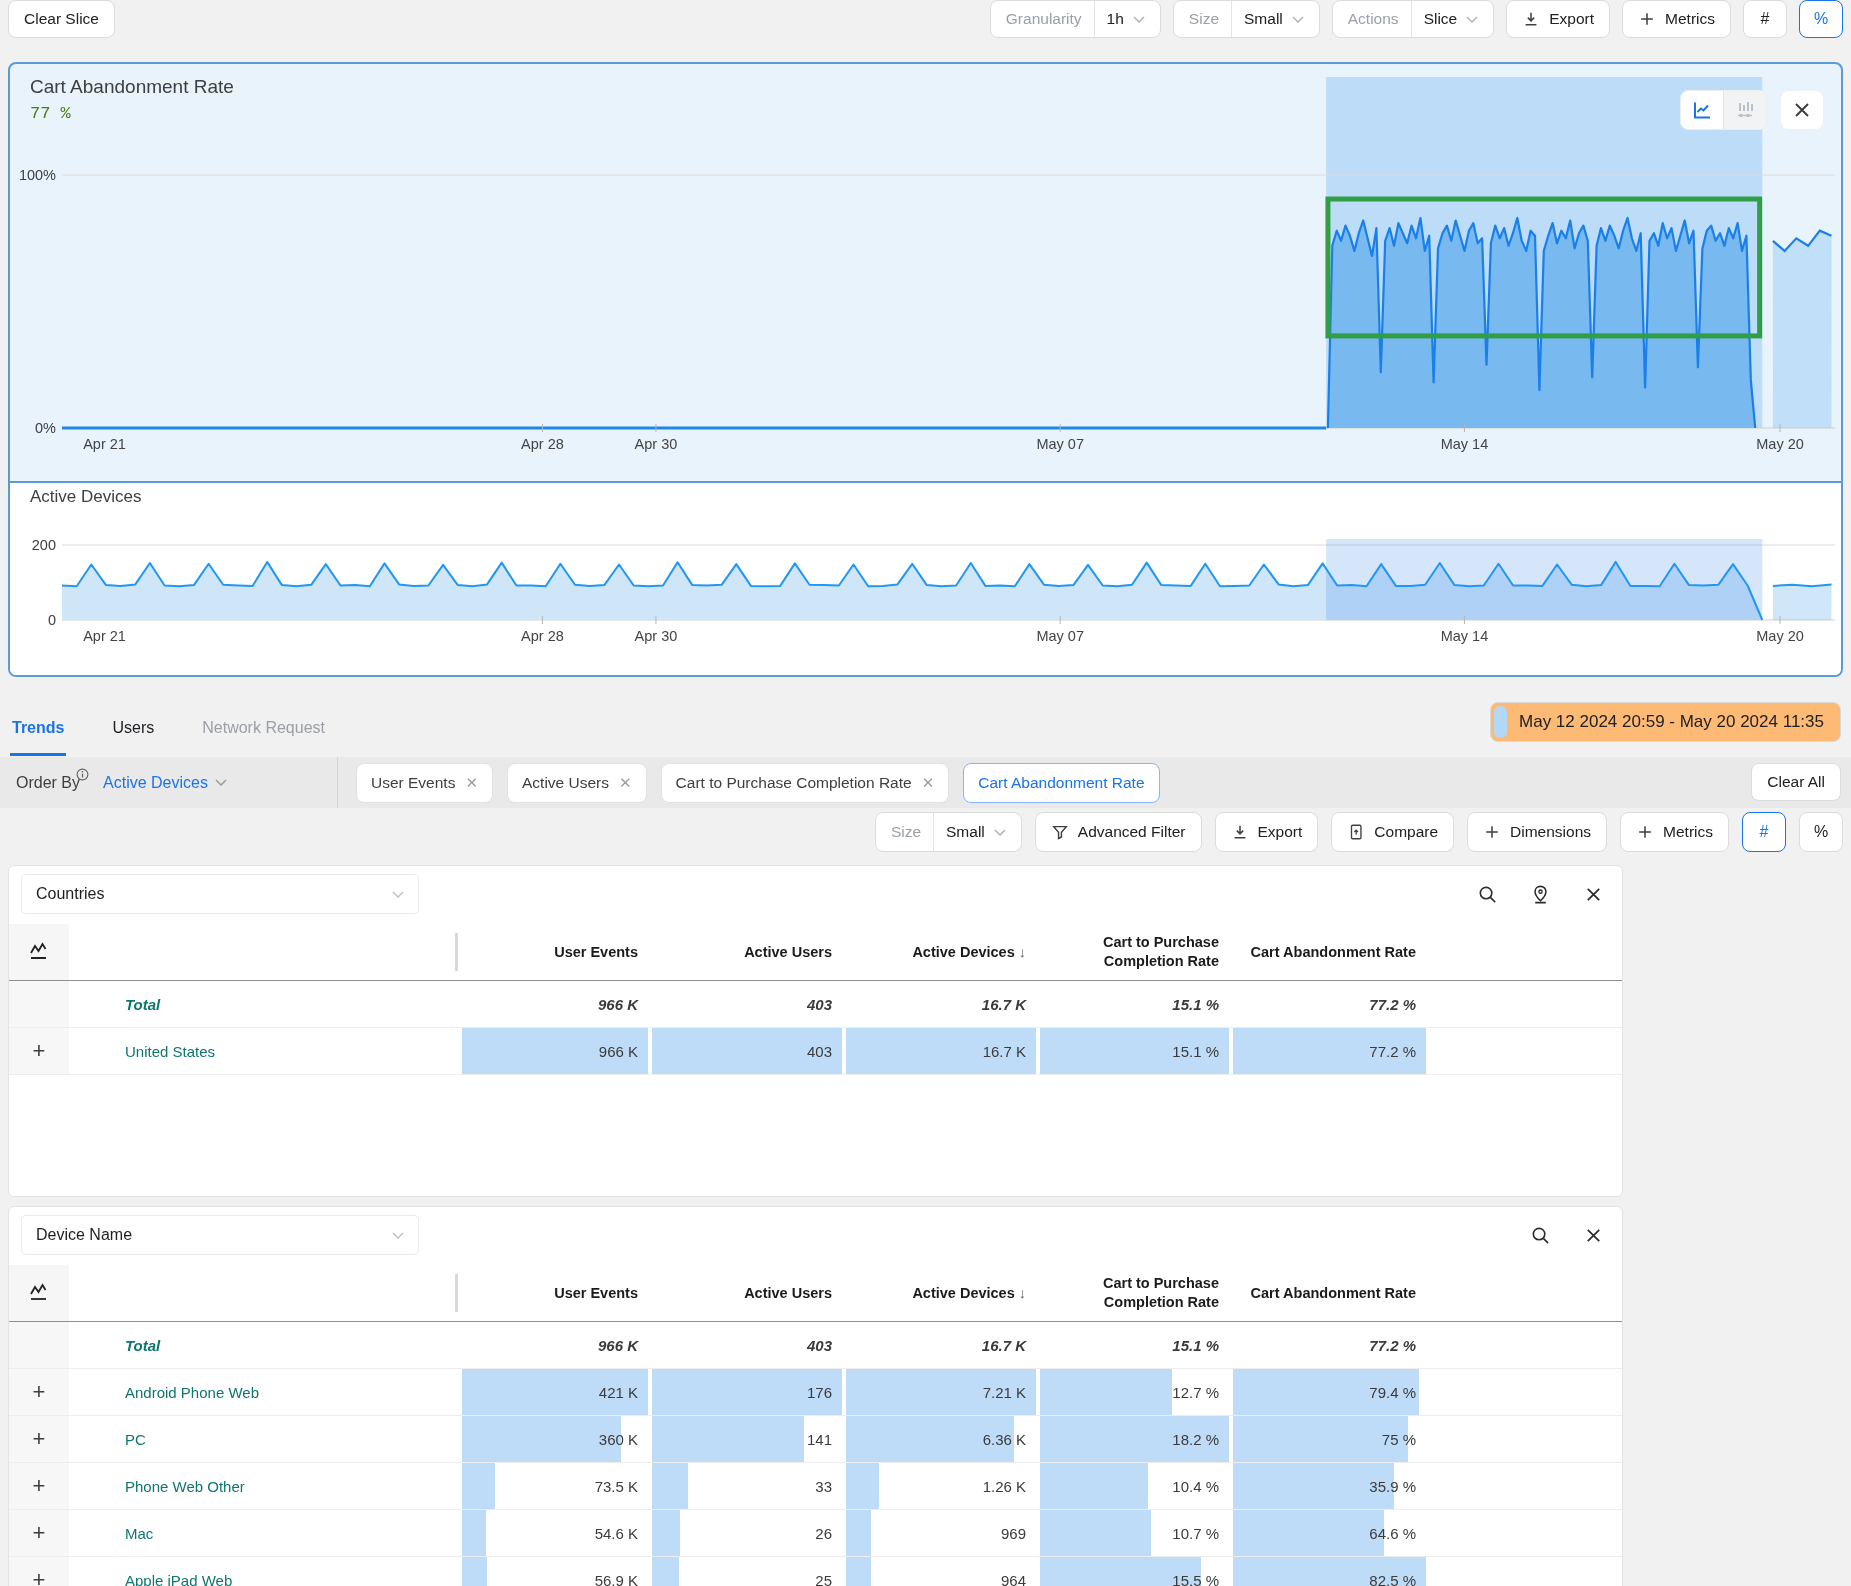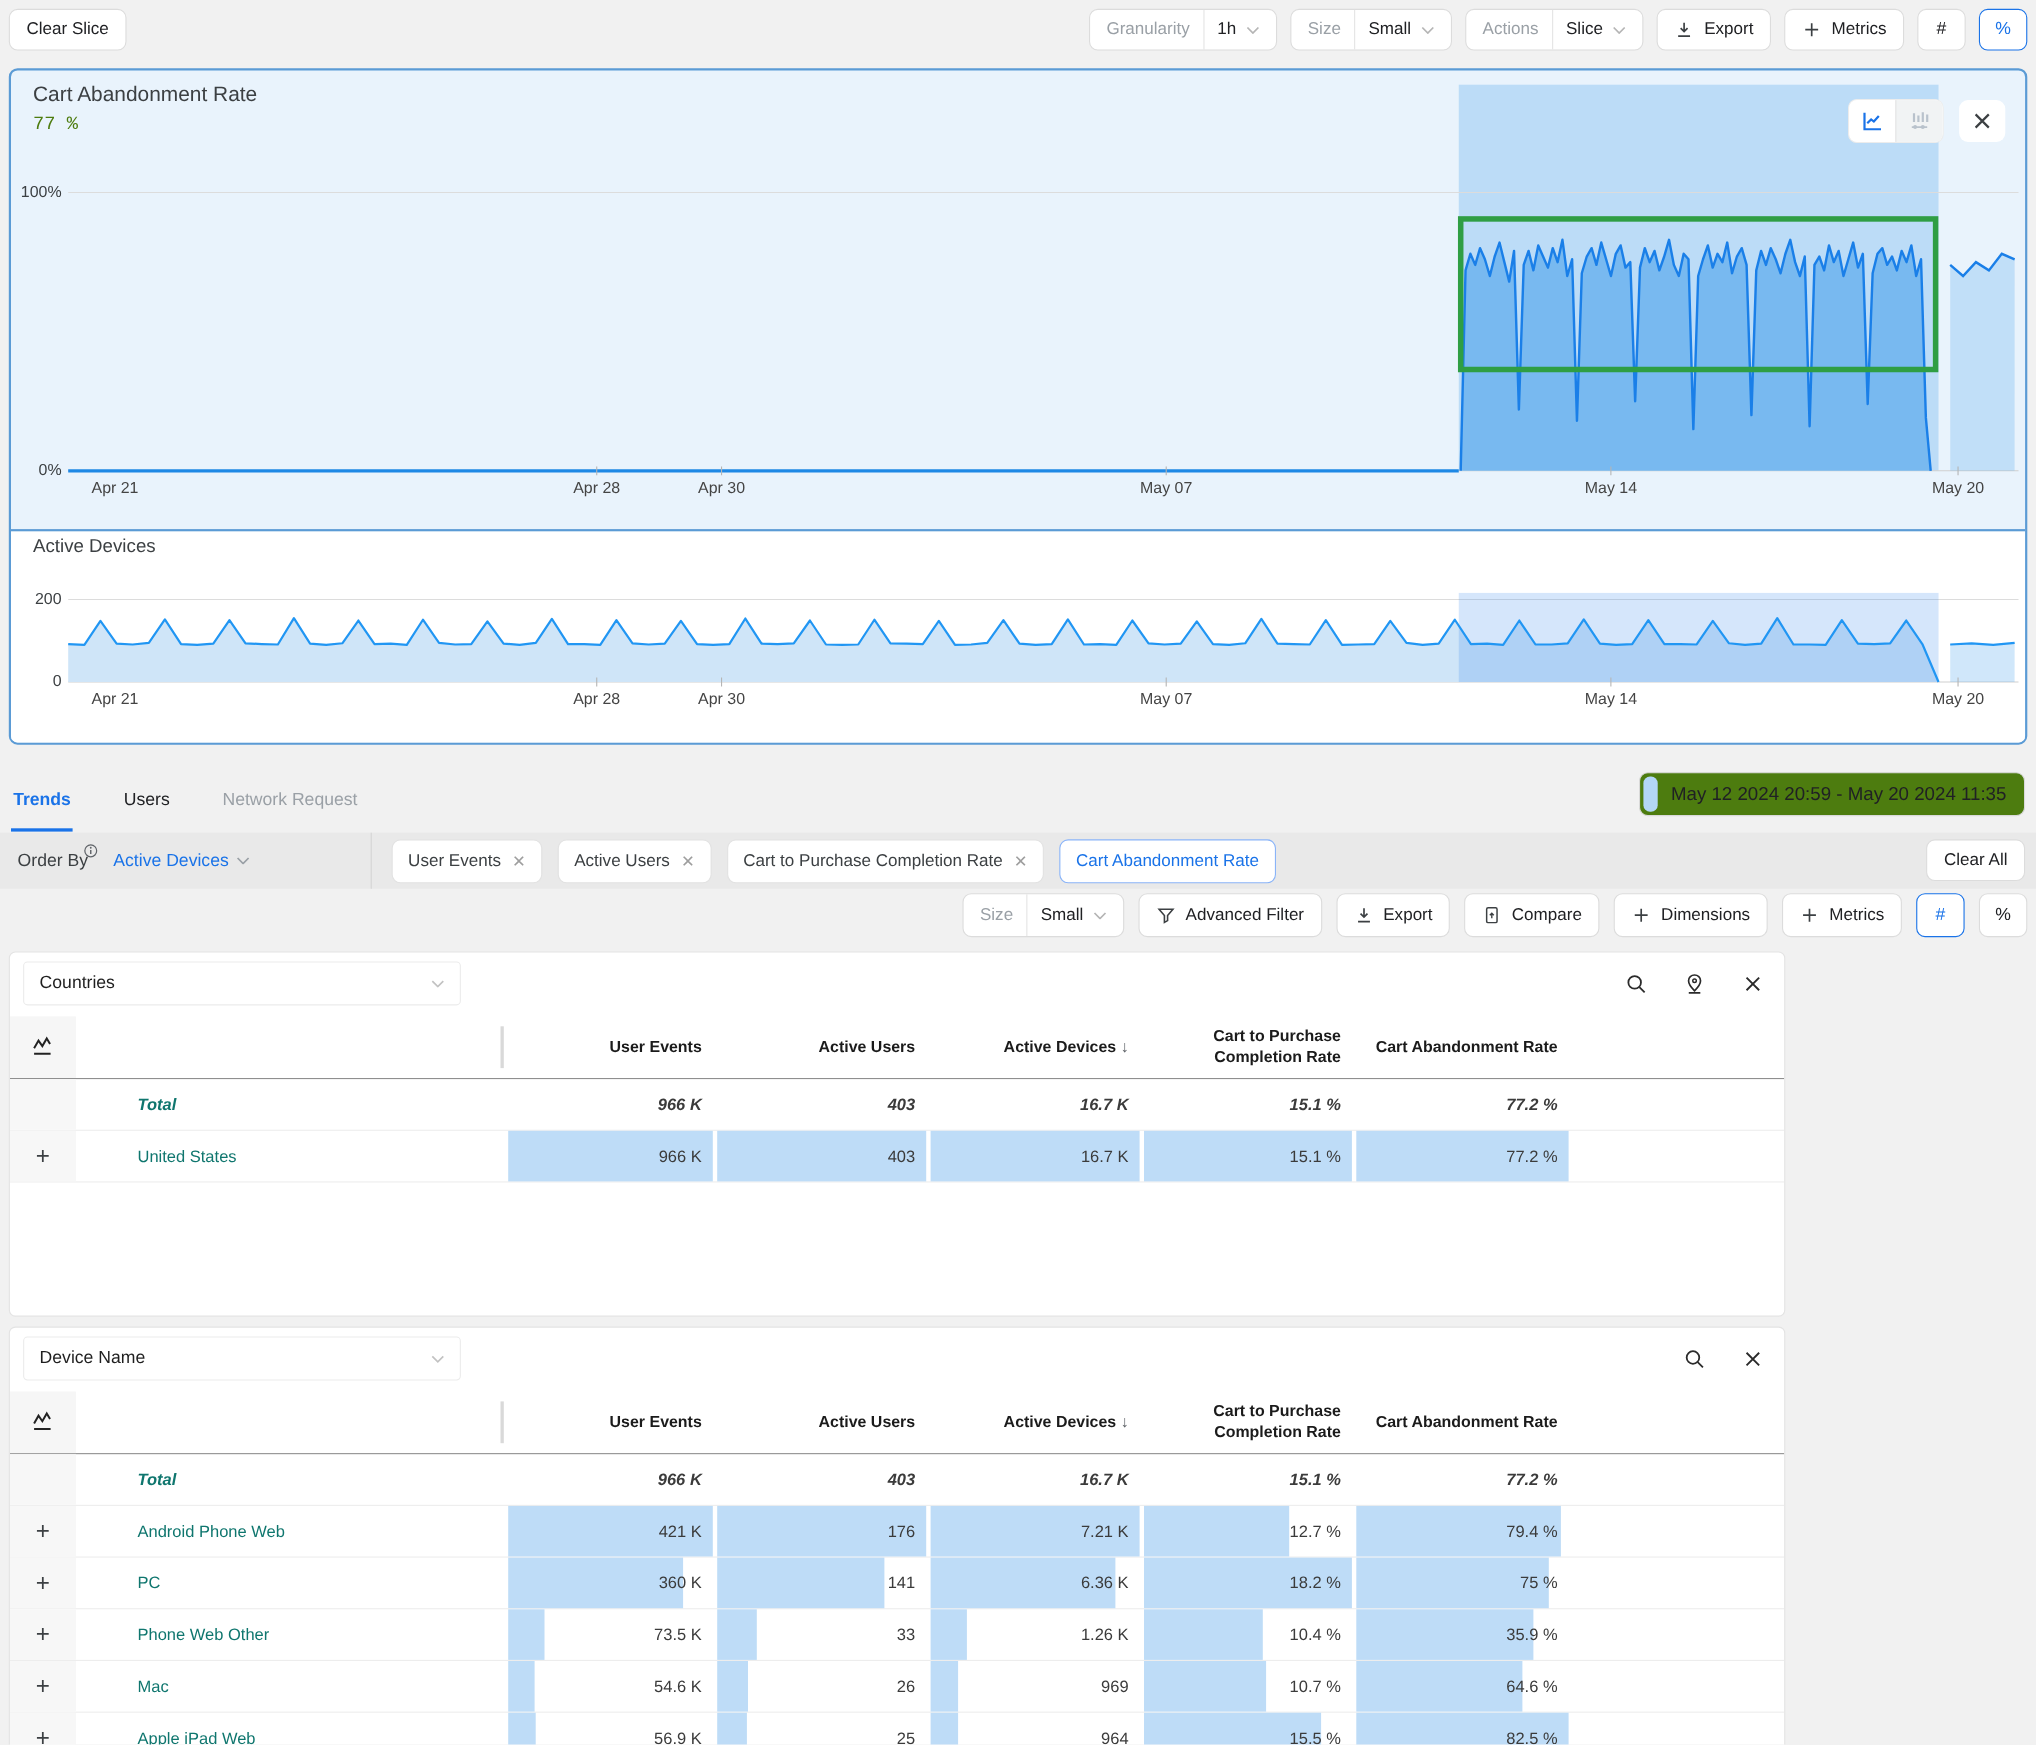--- a/index.html
+++ b/index.html
@@ -17,21 +17,21 @@
     font-size:15.5px;color:#202124;cursor:pointer;box-sizing:border-box;white-space:nowrap;
   }
   .btn .lbl-gray{color:#9aa0a6;}
   .btn .vdiv{width:1px;align-self:stretch;background:#e4e4e4;margin:0 3px;}
   .sq{width:44px;justify-content:center;padding:0;font-size:16px;}
   .sq.sel{border:1.5px solid #1a73e8;color:#1a73e8;}
   .chev{width:12px;height:7px;flex:0 0 auto;}
   .icon16{width:18px;height:18px;flex:0 0 auto;}
 
   
-  .toolbar-top{position:absolute;top:0;left:0;right:0;height:58px;display:flex;align-items:flex-end;padding:12px 8px;box-sizing:border-box;}
+  .toolbar-top{position:absolute;top:0;left:0;right:0;height:58px;display:flex;align-items:flex-start;padding:0 8px;box-sizing:border-box;}
   .toolbar-top .right{margin-left:auto;display:flex;align-items:center;gap:12px;}
 
   
   .chart-card{
     position:absolute;top:62px;left:8px;width:1831px;height:611px;
     border:2px solid #5b9bd5;border-radius:8px;background:#e9f3fc;overflow:hidden;
   }
   .sec-white{position:absolute;left:0;right:0;top:417px;height:194px;background:#fff;border-top:2px solid #5b9bd5;}
   .chart-card svg.plot{position:absolute;left:0;top:0;pointer-events:none;}
   .rate-title{position:absolute;left:20px;top:12px;font-size:19px;color:#3c4043;}
@@ -44,21 +44,21 @@
   .ctrl{width:42px;height:38px;display:flex;align-items:center;justify-content:center;cursor:pointer;}
   .ctrl.dis{background:#f1f3f4;border-left:1px solid #e4e4e4;}
   .ctrl-x{width:42px;height:38px;background:#fff;border-radius:8px;display:flex;align-items:center;justify-content:center;cursor:pointer;}
 
   
   .tabs{position:absolute;top:700px;left:12px;height:56px;display:flex;gap:48px;}
   .tab{font-size:16px;display:flex;align-items:center;position:relative;color:#202124;cursor:pointer;}
   .tab.active{color:#1a73e8;font-weight:bold;}
   .tab.active::after{content:'';position:absolute;left:-2px;right:-2px;bottom:0;height:3px;background:#1a73e8;}
   .tab.disabled{color:#9aa0a6;}
-  .datepill{position:absolute;top:702px;right:10px;height:40px;background:#4d7c0f;border:1px solid #d9d9d9;border-radius:8px;
+  .datepill{position:absolute;top:702px;right:10px;height:40px;background:#fdba74;border:1px solid #d9d9d9;border-radius:8px;
     display:flex;align-items:center;padding:0 16px 0 28px;font-size:17px;color:#202124;box-sizing:border-box;cursor:pointer;}
   .datepill::before{content:'';position:absolute;left:3px;top:3px;bottom:3px;width:13px;border-radius:6px;background:#b3d7f6;}
 
   
   .orderby{position:absolute;top:757px;left:0;right:0;height:51px;background:#e9e9e9;display:flex;align-items:center;}
   .ob-left{display:flex;align-items:center;gap:10px;width:338px;padding-left:16px;box-sizing:border-box;border-right:1px solid #d5d5d5;height:100%;}
   .ob-label{font-size:16px;color:#3c4043;position:relative;}
   .ob-info{position:relative;top:-7px;left:-4px;}
   .ob-value{font-size:16px;color:#1a73e8;display:flex;align-items:center;gap:7px;cursor:pointer;}
   .chips{display:flex;align-items:center;gap:14px;padding-left:18px;}

